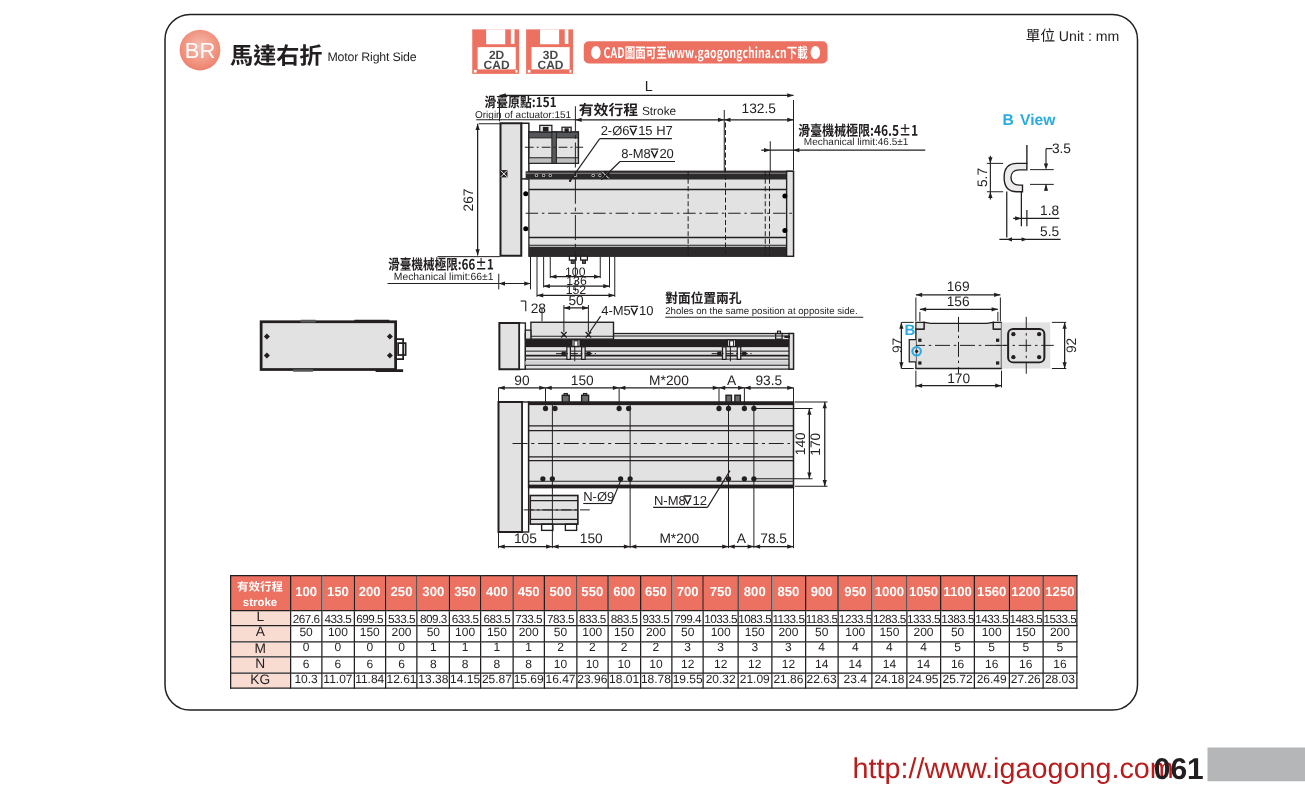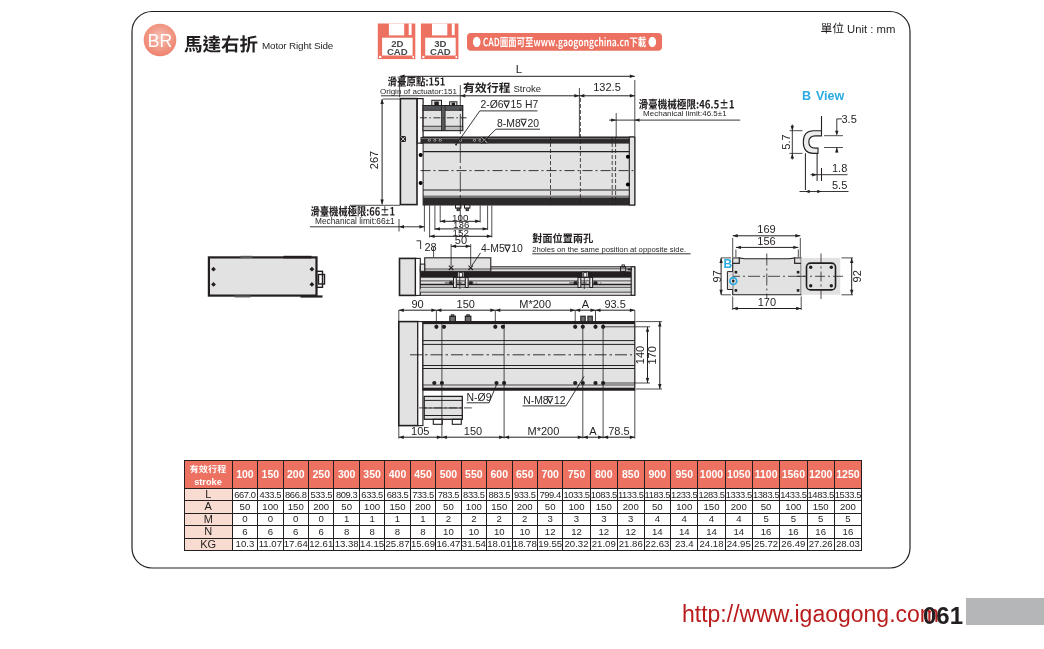--- a/index.html
+++ b/index.html
@@ -648,23 +648,23 @@
         <td>950</td>
         <td>1000</td>
         <td>1050</td>
         <td>1100</td>
         <td>1560</td>
         <td>1200</td>
         <td>1250</td>
       </tr>
       <tr class="bd">
         <td class="lb">L</td>
-        <td class="sq">667.0</td>
+        <td class="sq">267.6</td>
         <td class="sq">433.5</td>
-        <td class="sq">866.8</td>
+        <td class="sq">699.5</td>
         <td class="sq">533.5</td>
         <td class="sq">809.3</td>
         <td class="sq">633.5</td>
         <td class="sq">683.5</td>
         <td class="sq">733.5</td>
         <td class="sq">783.5</td>
         <td class="sq">833.5</td>
         <td class="sq">883.5</td>
         <td class="sq">933.5</td>
         <td class="sq">799.4</td>
@@ -758,28 +758,28 @@
         <td>14</td>
         <td>16</td>
         <td>16</td>
         <td>16</td>
         <td>16</td>
       </tr>
       <tr class="bd">
         <td class="lb">KG</td>
         <td>10.3</td>
         <td>11.07</td>
-        <td>17.64</td>
+        <td>11.84</td>
         <td>12.61</td>
         <td>13.38</td>
         <td>14.15</td>
         <td>25.87</td>
         <td>15.69</td>
         <td>16.47</td>
-        <td>31.54</td>
+        <td>23.96</td>
         <td>18.01</td>
         <td>18.78</td>
         <td>19.55</td>
         <td>20.32</td>
         <td>21.09</td>
         <td>21.86</td>
         <td>22.63</td>
         <td>23.4</td>
         <td>24.18</td>
         <td>24.95</td>

